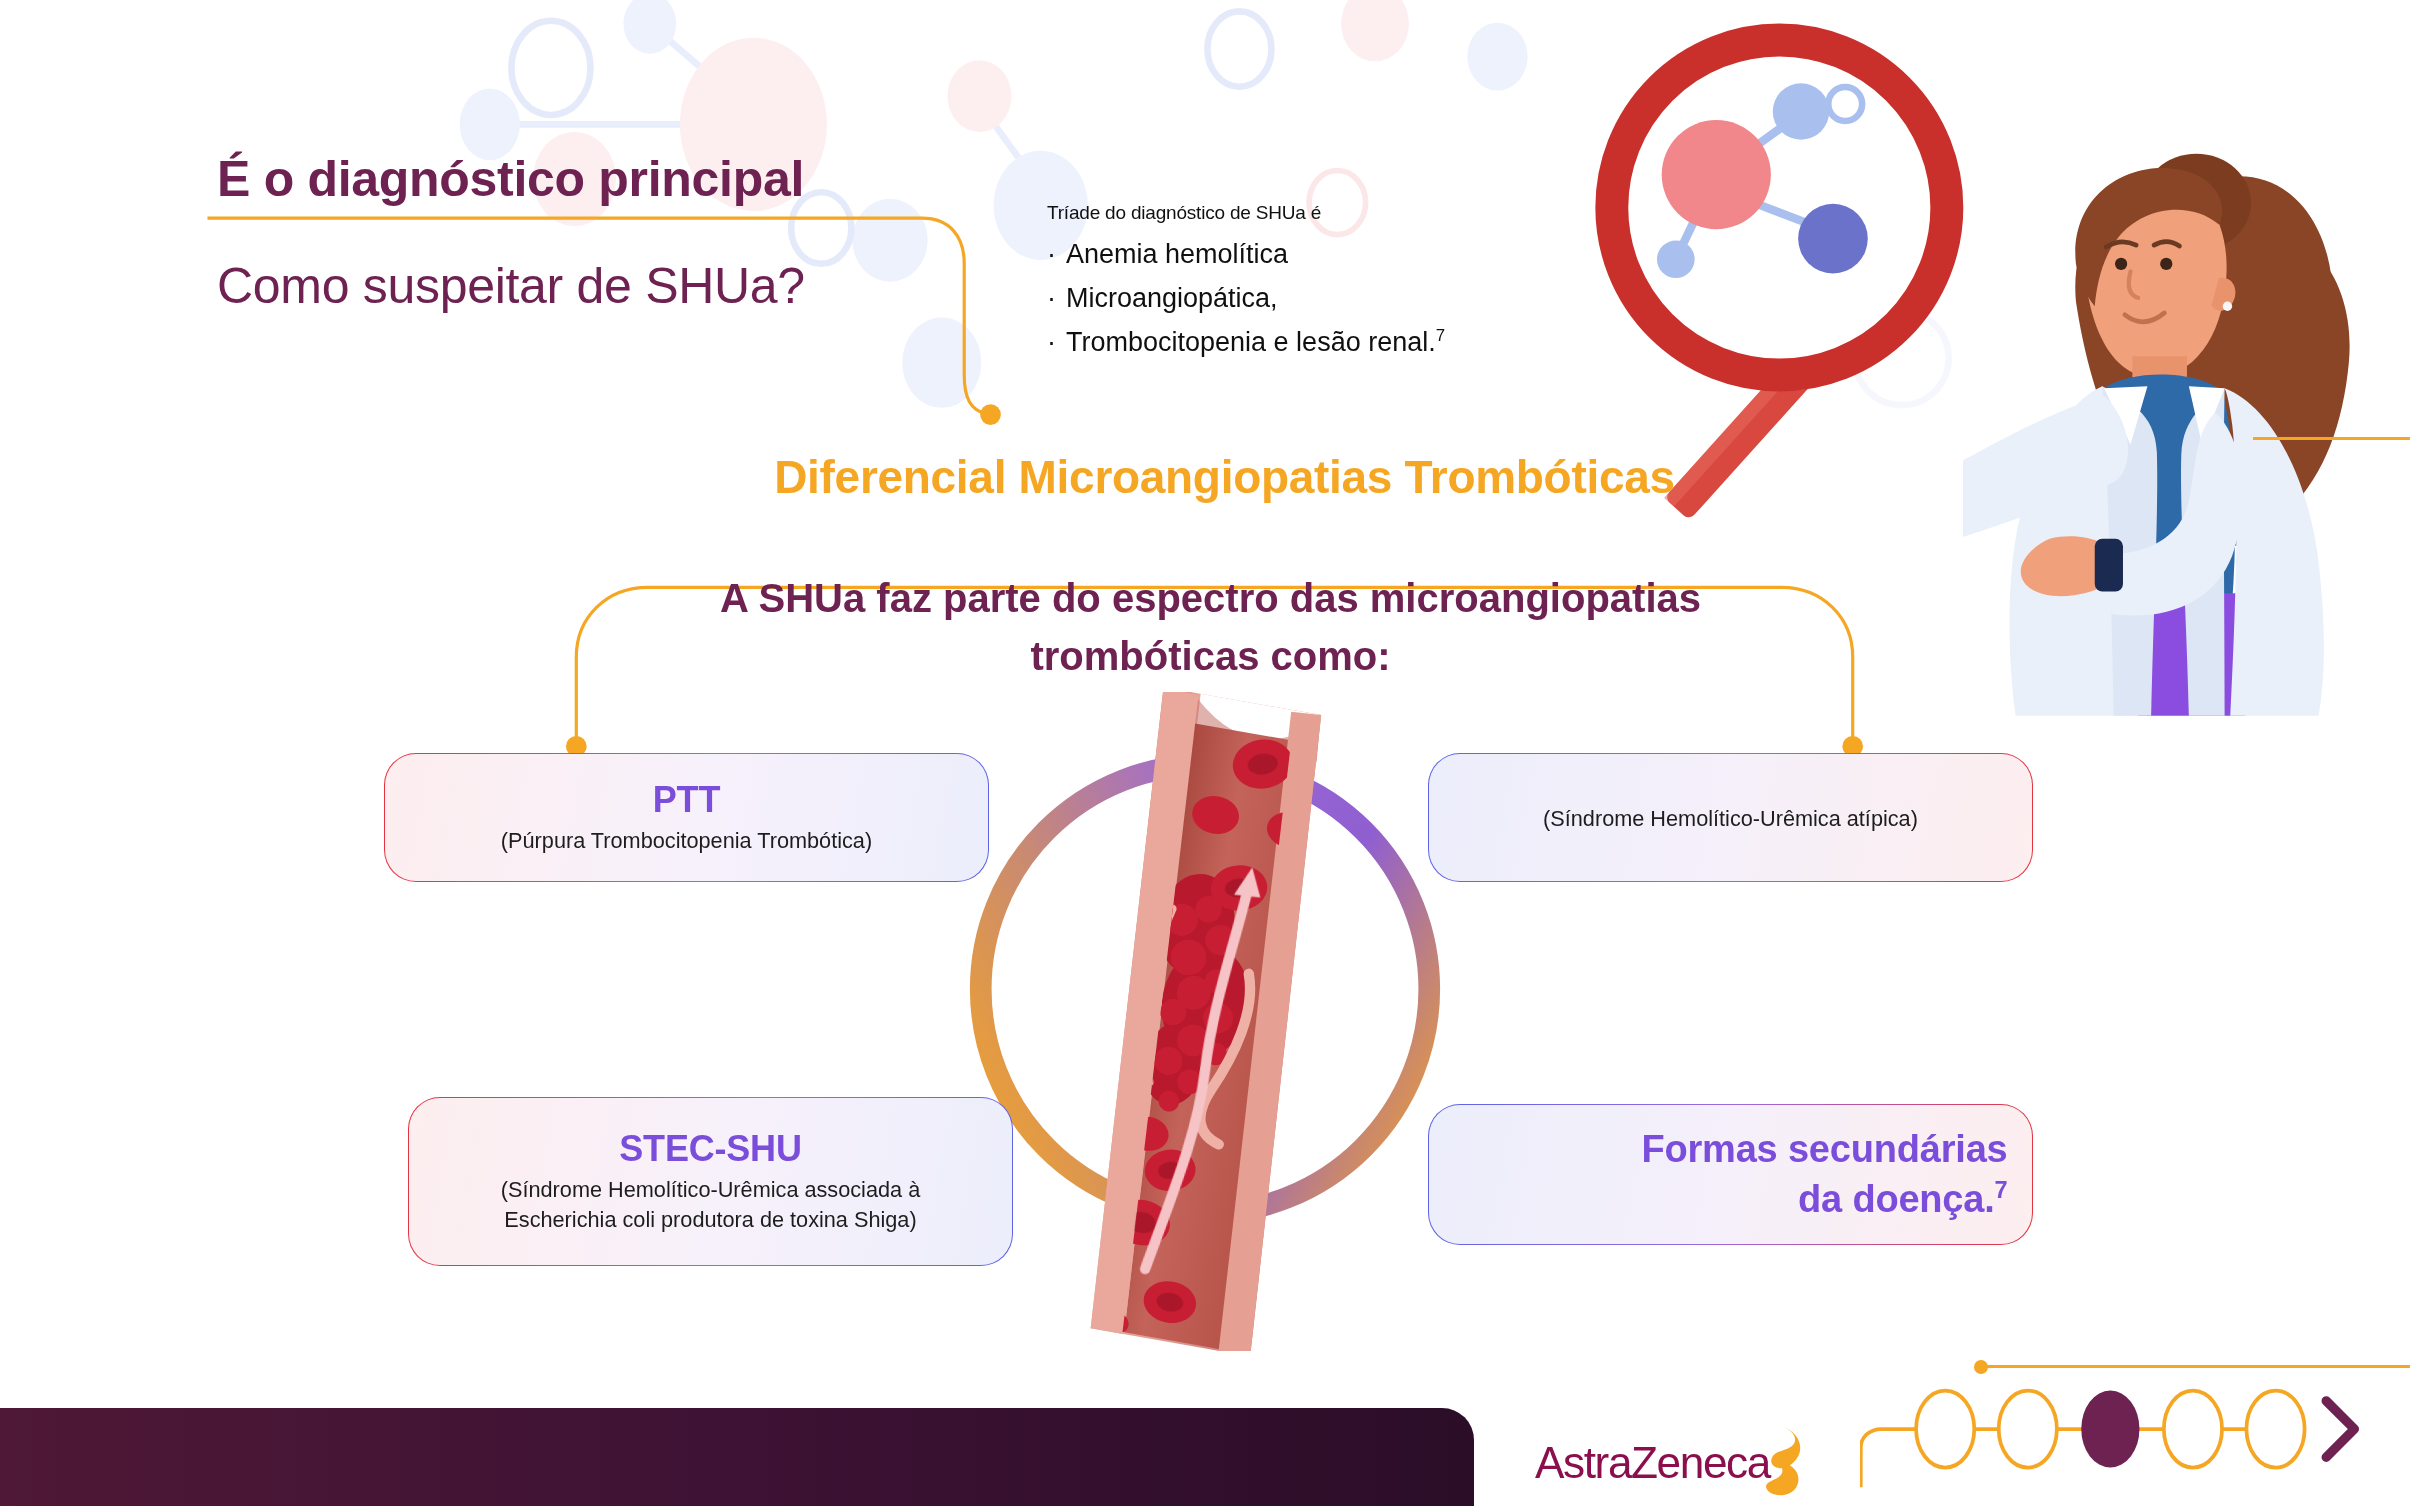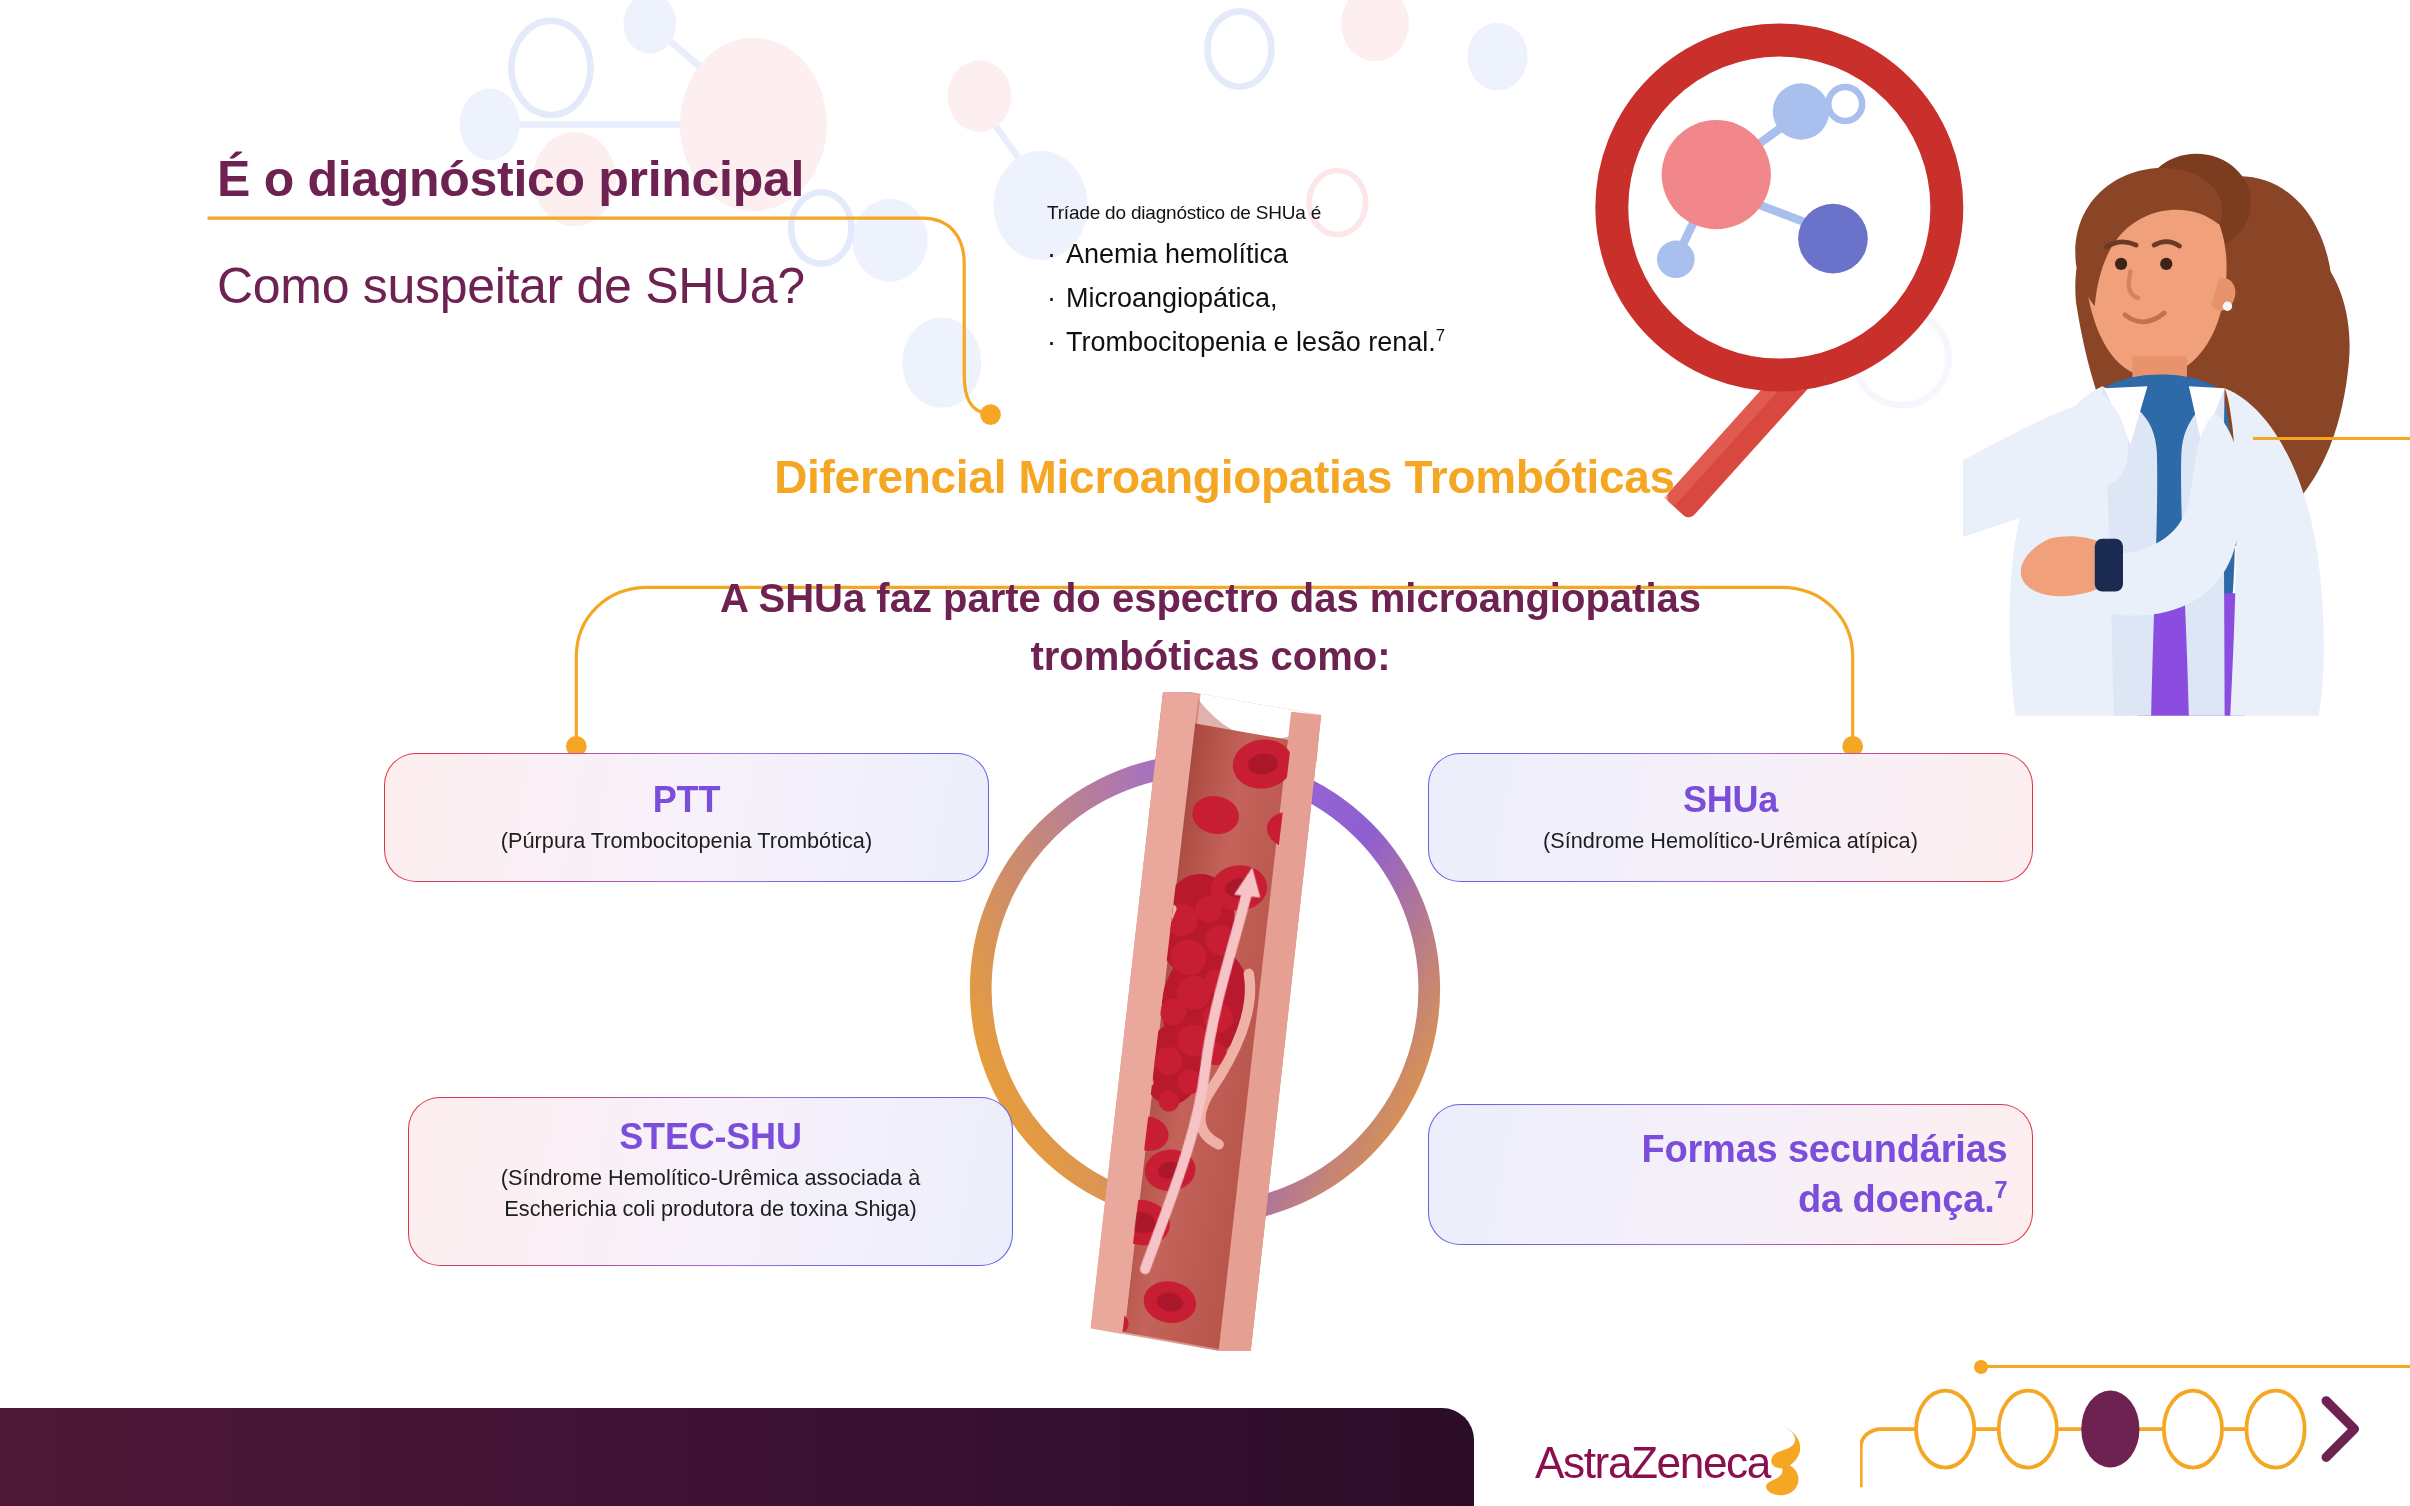--- a/index.html
+++ b/index.html
@@ -90,21 +90,21 @@
   }
   .card-shua {
     left:1428px; top:753px; width:605px; height:129px;
     display:flex; flex-direction:column; justify-content:center;
     background-image:
       linear-gradient(100deg,#eceefb 0%,#f5f0fa 48%,#fdeeef 100%),
       linear-gradient(100deg,#5b63e8 0%,#9a6ae0 48%,#e8323c 100%);
   }
   .card-stec {
     left:408px; top:1097px; width:605px; height:169px;
-    display:flex; flex-direction:column; 
+    display:flex; flex-direction:column; justify-content:center;
     background-image:
       linear-gradient(100deg,#fdeeef 0%,#f7f1fb 52%,#eceefb 100%),
       linear-gradient(100deg,#e8323c 0%,#9a6ae0 55%,#5b63e8 100%);
   }
   .card-form {
     left:1428px; top:1104px; width:605px; height:141px;
     display:flex; flex-direction:column; justify-content:center;
     background-image:
       linear-gradient(100deg,#eceefb 0%,#f5f0fa 48%,#fdeeef 100%),
       linear-gradient(100deg,#5b63e8 0%,#9a6ae0 48%,#e8323c 100%);
@@ -395,21 +395,20 @@
       </g>
     </g>
   </svg>
 
   <div class="card card-ptt">
     <div class="card-title">PTT</div>
     <div class="card-sub">(Púrpura Trombocitopenia Trombótica)</div>
   </div>
 
   <div class="card card-shua">
-    <div class="card-title">SHUa</div>
     <div class="card-sub">(Síndrome Hemolítico-Urêmica atípica)</div>
   </div>
 
   <div class="card card-stec">
     <div class="card-title">STEC-SHU</div>
     <div class="card-sub">
       <span>(Síndrome Hemolítico-Urêmica associada à</span><br>
       <span>Escherichia coli produtora de toxina Shiga)</span>
     </div>
   </div>

